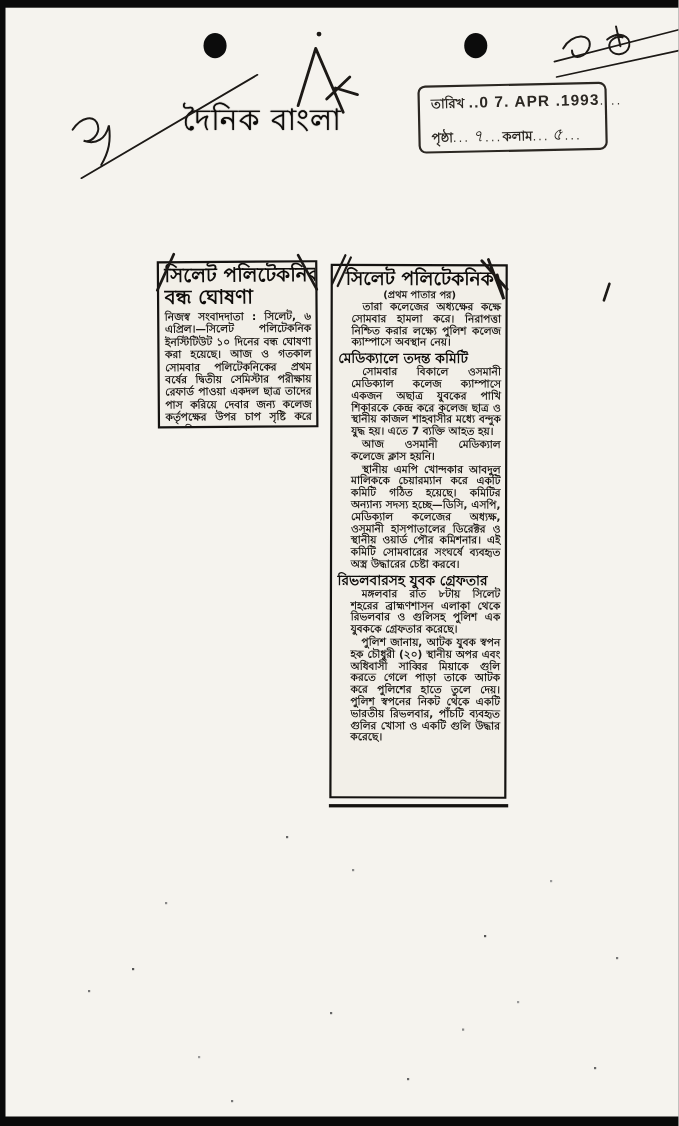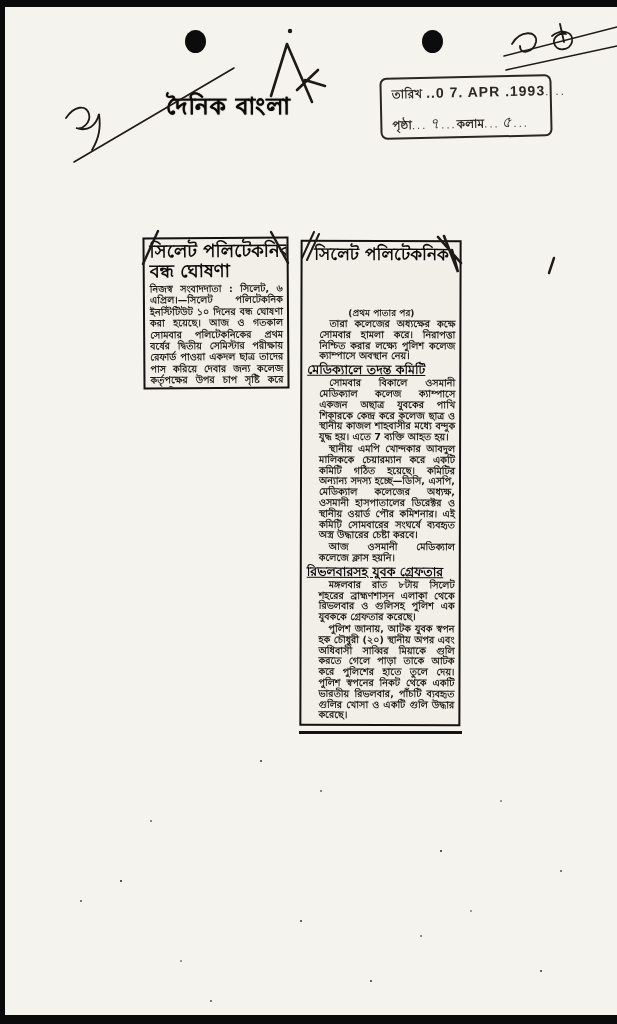--- a/index.html
+++ b/index.html
@@ -18,21 +18,21 @@
   #edge-bottom{left:0;top:1015px;width:617px;height:9px;}
 
   
   .punch-dot{position:absolute;width:21px;height:23px;border-radius:50%;background:#0c0c0c;}
   #punch-1{left:185px;top:30px;}
   #punch-2{left:422px;top:30px;}
 
   
   #masthead{
     position:absolute;left:166px;top:88px;width:190px;
-    font-size:23px;font-weight:bold;letter-spacing:1px;
+    font-size:27px;font-weight:normal;letter-spacing:1px;
     color:#0d0b09;white-space:nowrap;
     text-shadow:0 0 1px #0d0b09;
   }
 
   
   #stamp{
     position:absolute;left:380px;top:76px;width:172px;height:62px;
     border:2.5px solid #2b2722;border-radius:7px;
     transform:rotate(-1.2deg);
     padding:6px 8px 4px 10px;box-sizing:border-box;
@@ -66,29 +66,29 @@
     left:300px;top:240px;width:161px;height:486px;
     border:2px solid #141210;border-bottom:2.5px solid #141210;
     padding:2px 4px 2px 5px;
     transform:rotate(0.15deg);
   }
   #clip-right .headline{
     font-size:17px;font-weight:bold;text-align:center;line-height:20px;
     color:#0e0c0a;white-space:nowrap;
   }
   #clip-right .subtitle{
-    font-size:9px;font-weight:600;text-align:center;line-height:11px;color:#1a1713;margin-top:44px;
+    font-size:9px;font-weight:600;text-align:center;line-height:11px;color:#1a1713;
   }
   #clip-right .body p{
     margin:0 0 1px 12px;font-size:9.6px;line-height:10.8px;
     text-align:justify;font-weight:600;color:#1a1713;text-indent:10px;
   }
   #clip-right .body p.noindent{text-indent:0;}
   #clip-right .subhead{
-    font-size:12.5px;font-weight:bold;line-height:14px;color:#0e0c0a;margin:1px 0;text-decoration:underline;
+    font-size:12.5px;font-weight:bold;line-height:14px;color:#0e0c0a;margin:1px 0;
   }
   #rule-bottom{
     position:absolute;left:299px;top:731px;width:163px;height:3px;background:#141210;
   }
 
   
   #pen-overlay{position:absolute;left:0;top:0;width:617px;height:1024px;pointer-events:none;}
   #pen-overlay path, #pen-overlay line{stroke:#1c1916;fill:none;stroke-linecap:round;}
 
   
@@ -137,22 +137,22 @@
 
   </div>
 
   <div id="clip-right" class="clip">
     <div class="headline">সিলেট পলিটেকনিক</div>
     <div class="subtitle">(প্রথম পাতার পর)</div>
     <div class="body">
       <p>তারা কলেজের অধ্যক্ষের কক্ষে সোমবার হামলা করে। নিরাপত্তা নিশ্চিত করার লক্ষ্যে পুলিশ কলেজ ক্যাম্পাসে অবস্থান নেয়।</p>
       <div class="subhead">মেডিক্যালে তদন্ত কমিটি</div>
       <p>সোমবার বিকালে ওসমানী মেডিক্যাল কলেজ ক্যাম্পাসে একজন অছাত্র যুবকের পাখি শিকারকে কেন্দ্র করে কলেজ ছাত্র ও স্থানীয় কাজল শাহবাসীর মধ্যে বন্দুক যুদ্ধ হয়। এতে 7 ব্যক্তি আহত হয়।</p>
+      <p>আজ ওসমানী মেডিক্যাল কলেজে ক্লাস হয়নি।</p>
       <p>স্থানীয় এমপি খোন্দকার আবদুল মালিককে চেয়ারম্যান করে একটি কমিটি গঠিত হয়েছে। কমিটির অন্যান্য সদস্য হচ্ছে—ডিসি, এসপি, মেডিক্যাল কলেজের অধ্যক্ষ, ওসমানী হাসপাতালের ডিরেক্টর ও স্থানীয় ওয়ার্ড পৌর কমিশনার। এই কমিটি সোমবারের সংঘর্ষে ব্যবহৃত অস্ত্র উদ্ধারের চেষ্টা করবে।</p>
-      <p>আজ ওসমানী মেডিক্যাল কলেজে ক্লাস হয়নি।</p>
       <div class="subhead">রিভলবারসহ যুবক গ্রেফতার</div>
       <p>মঙ্গলবার রাত ৮টায় সিলেট শহরের ব্রাহ্মণশাসন এলাকা থেকে রিভলবার ও গুলিসহ পুলিশ এক যুবককে গ্রেফতার করেছে।</p>
       <p>পুলিশ জানায়, আটক যুবক স্বপন হক চৌধুরী (২০) স্থানীয় অপর এবং অধিবাসী সাব্বির মিয়াকে গুলি করতে গেলে পাড়া তাকে আটক করে পুলিশের হাতে তুলে দেয়। পুলিশ স্বপনের নিকট থেকে একটি ভারতীয় রিভলবার, পাঁচটি ব্যবহৃত গুলির খোসা ও একটি গুলি উদ্ধার করেছে।</p>
 
     </div>
   </div>
   <div id="rule-bottom"></div>
 
   <svg id="pen-overlay" viewBox="0 0 617 1024" xmlns="http://www.w3.org/2000/svg">
 

